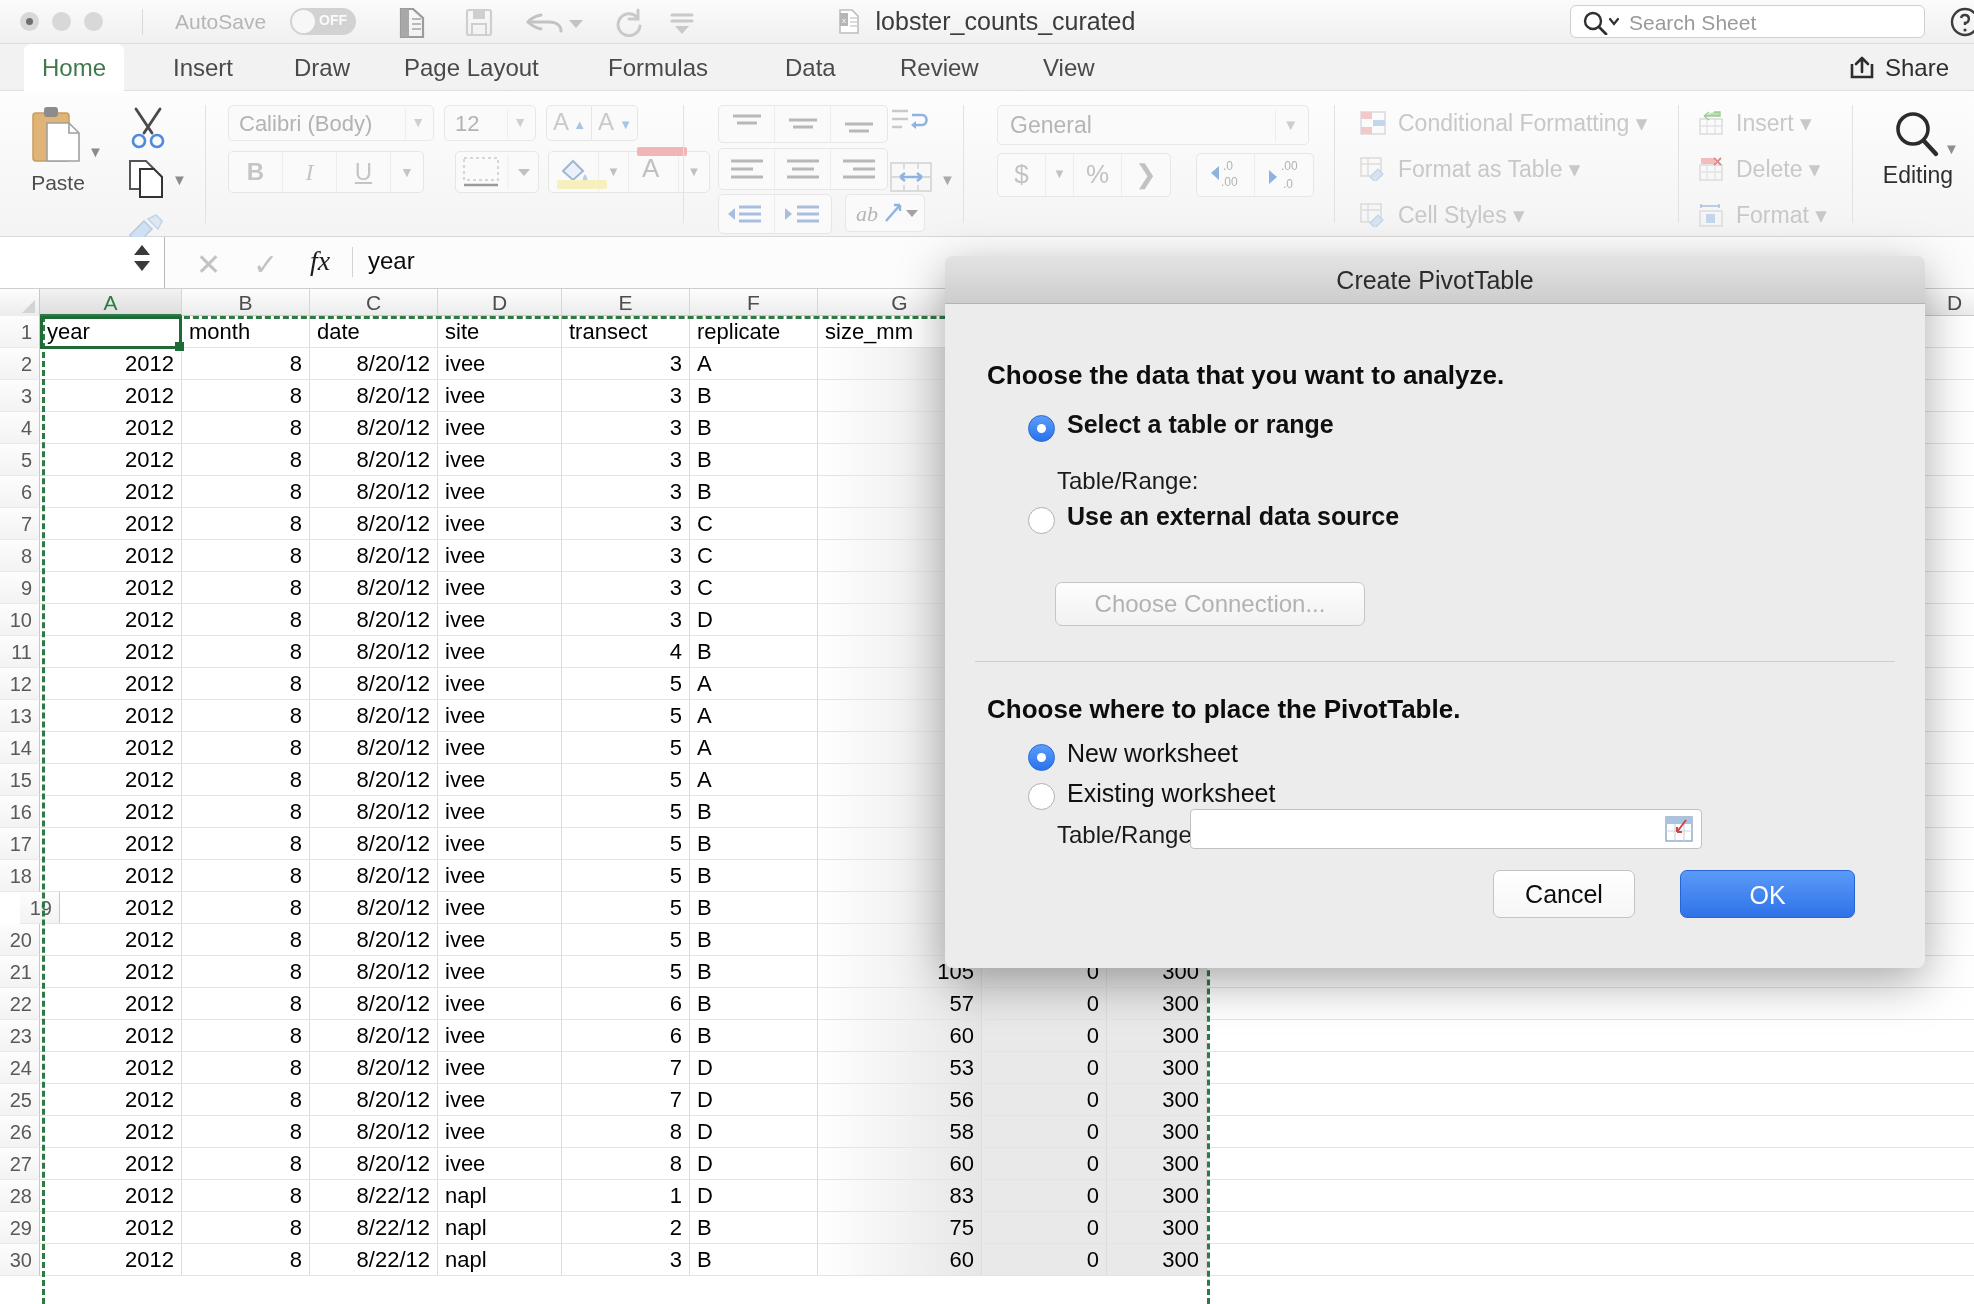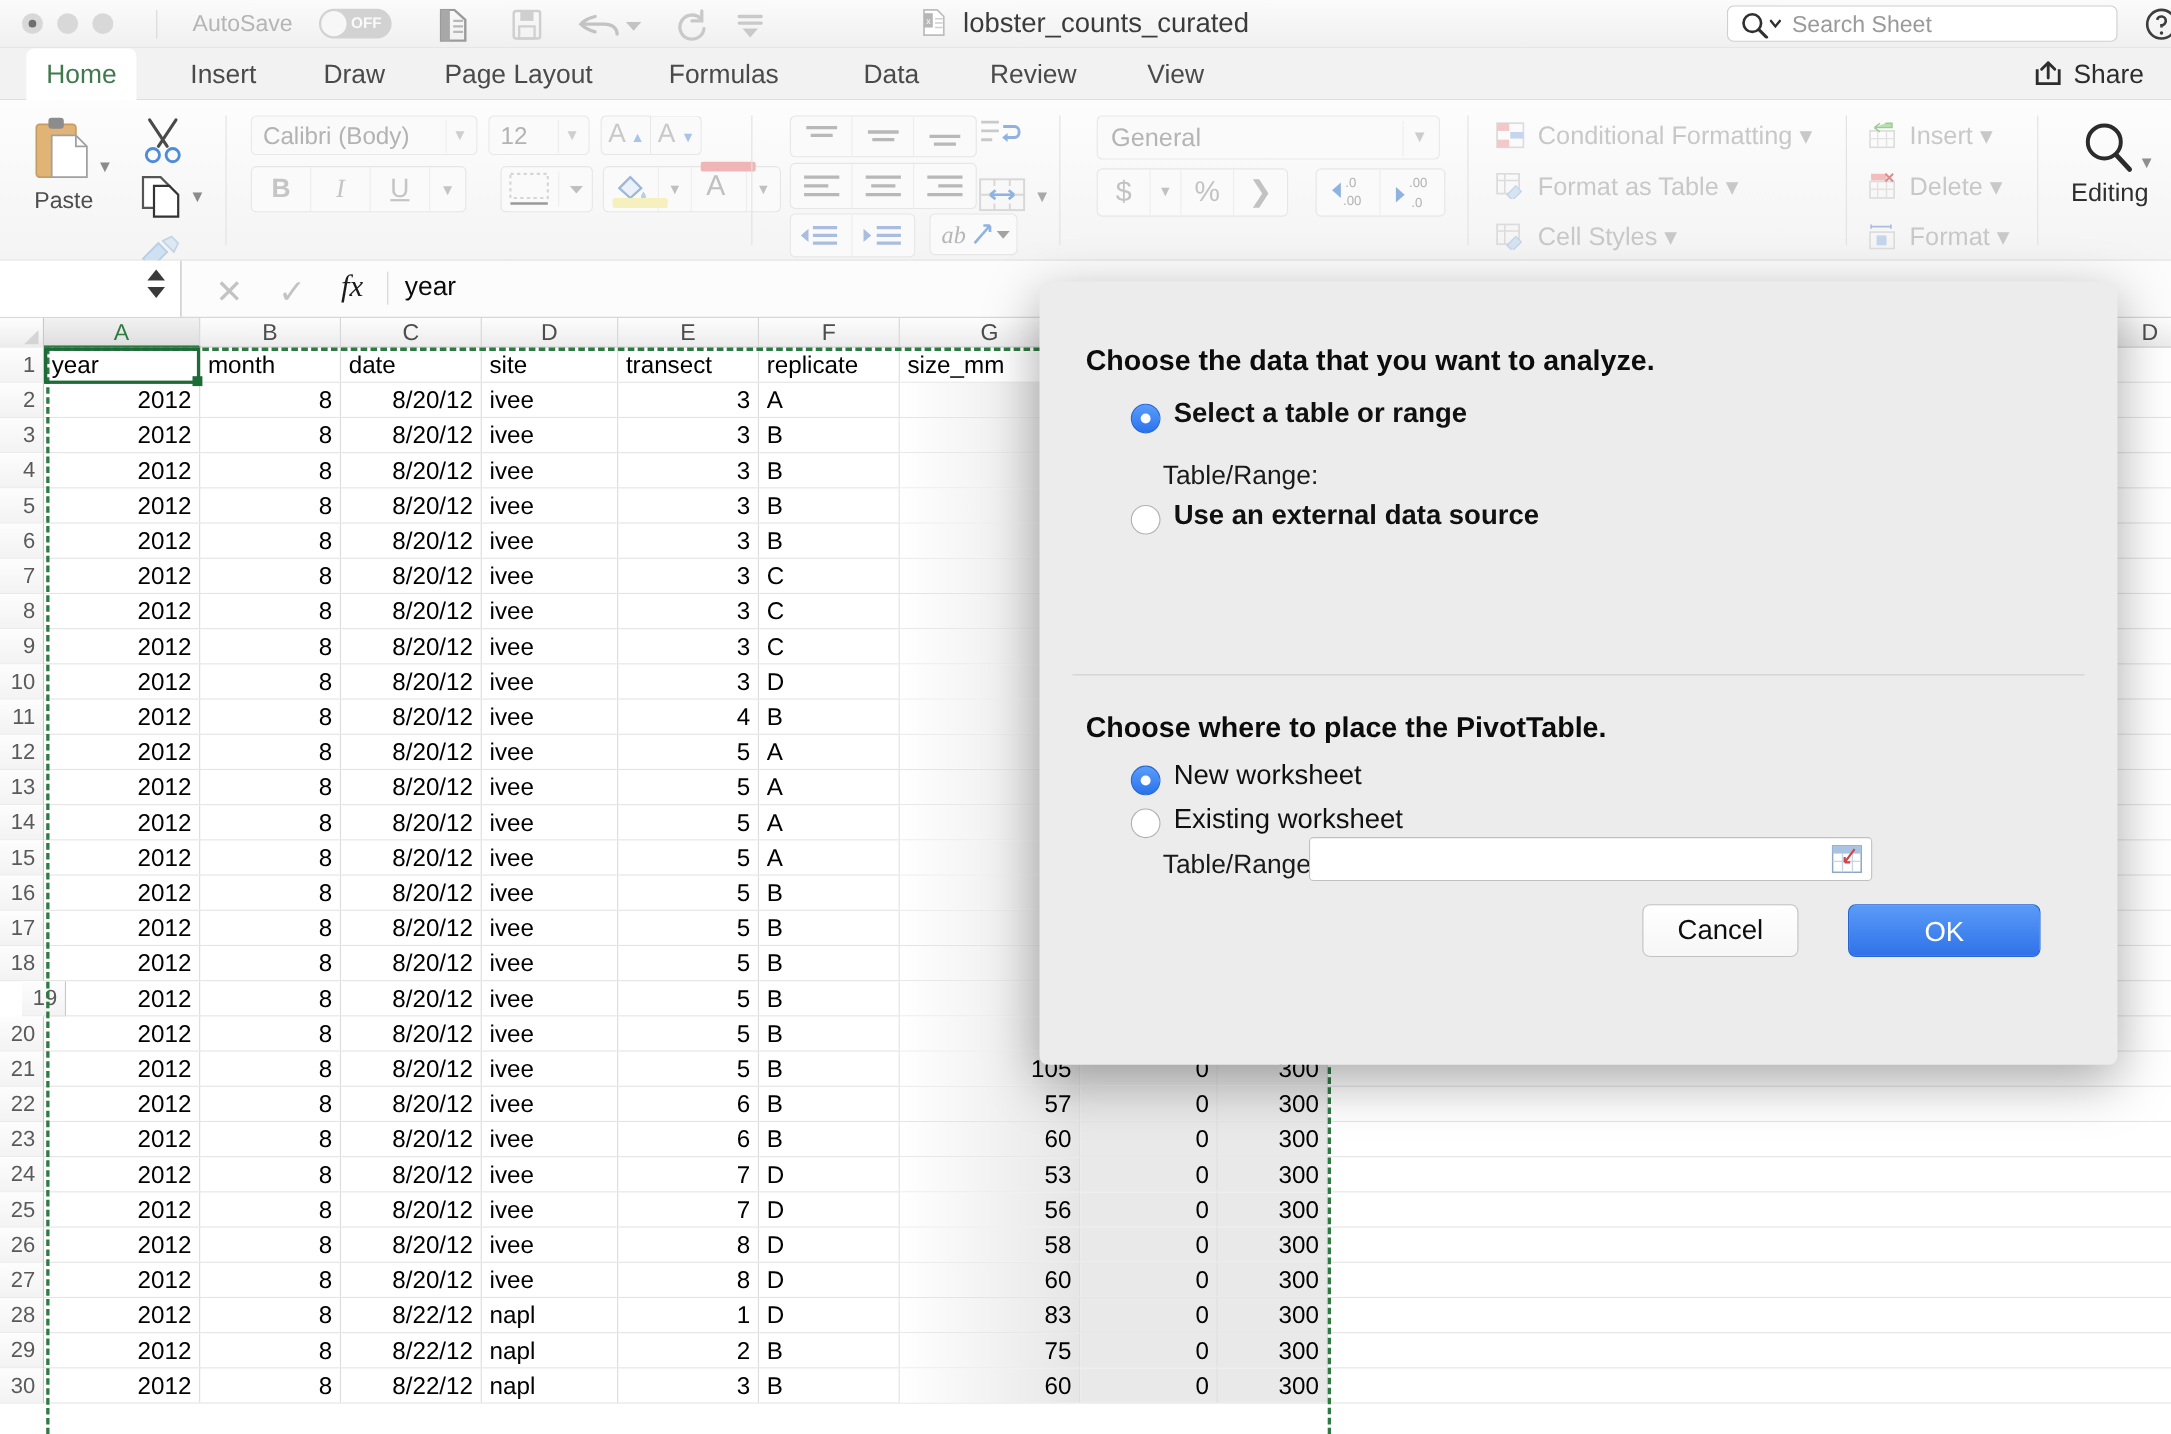--- a/index.html
+++ b/index.html
@@ -1066,32 +1066,34 @@
 
     <div class="ants-top" style="left:40px;  top:27px;  width:1760px;"></div>
     <div class="ants-left" style="left:42px;  top:27px;  height:988px;"></div>
     <div class="ants-right" style="left:1207px; top:654px; height:361px;"></div>
     <div class="activecell" style="left:40px; top:27px; width:142px; height:33px;">
       <div class="handle"></div>
     </div>
   </div>
 
   <div class="dlg">
+    <div class="dlg-title">Create PivotTable</div>
     <div class="dlg-body">
 
       <div class="dlg-h h1">Choose the data that you want to analyze.</div>
 
       <div class="radio on" style="left:83px; top:111px;"></div>
       <div class="rlabel" style="left:122px; top:106px;">Select a table or range</div>
 
       <div class="fieldlabel" style="left:112px; top:163px;">Table/Range:</div>
 
       <div class="radio" style="left:83px; top:203px;"></div>
       <div class="rlabel" style="left:122px; top:198px;">Use an external data source</div>
 
+      <div class="btn-conn">Choose Connection...</div>
 
       <div class="hrule"></div>
 
       <div class="dlg-h h2">Choose where to place the PivotTable.</div>
 
       <div class="radio on" style="left:83px; top:440px;"></div>
       <div class="rlabel norm" style="left:122px; top:435px;">New worksheet</div>
 
       <div class="radio" style="left:83px; top:479px;"></div>
       <div class="rlabel norm" style="left:122px; top:475px;">Existing worksheet</div>

